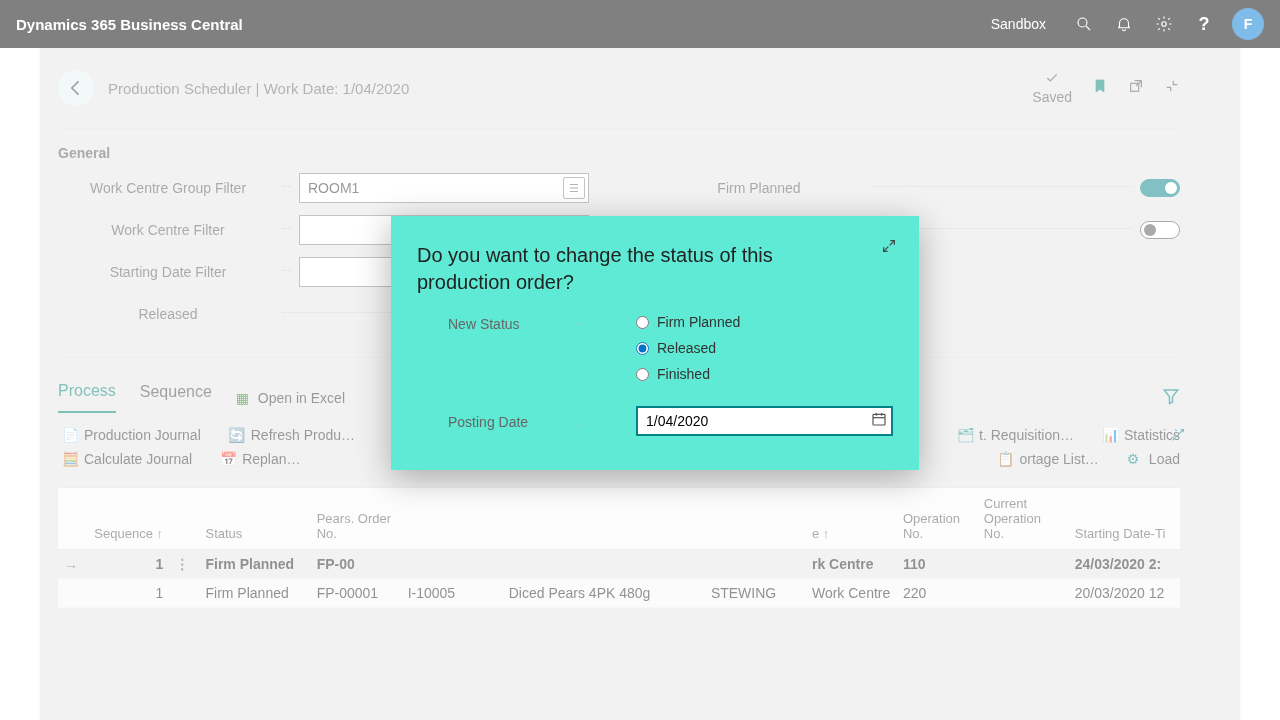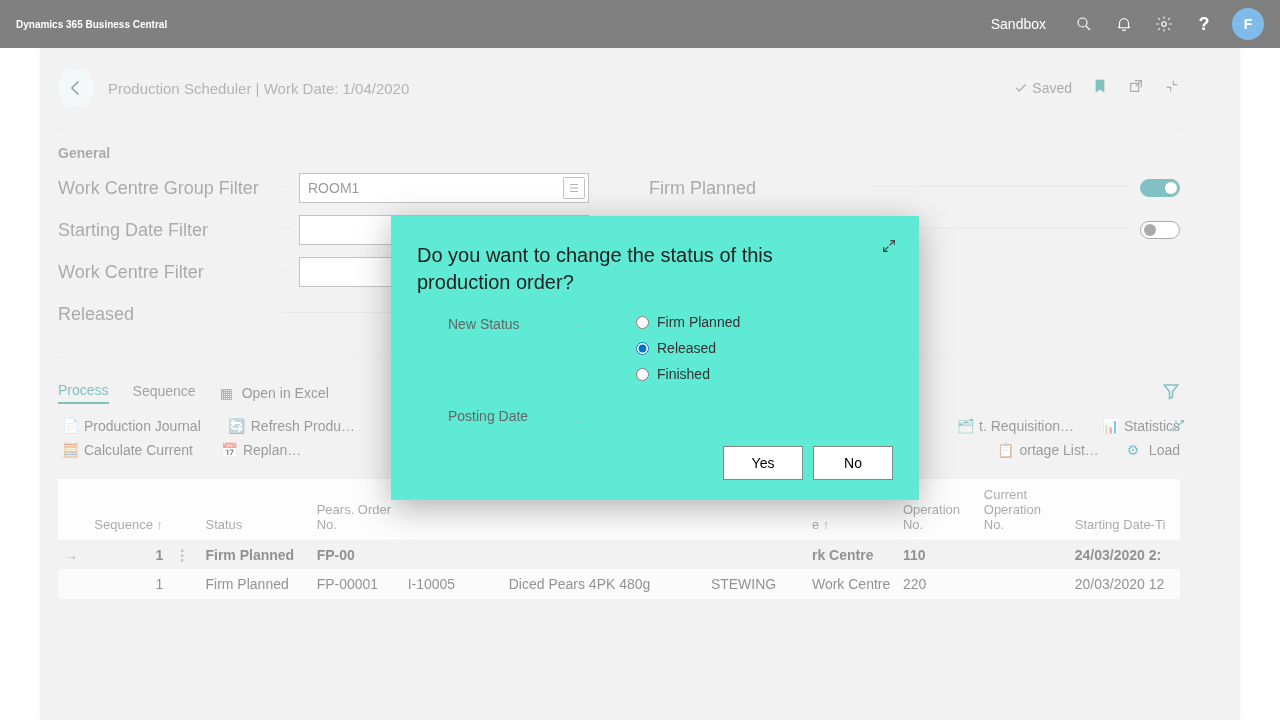--- a/index.html
+++ b/index.html
@@ -1,67 +1,67 @@
 <!DOCTYPE html>
 <html><head>
 <meta charset="utf-8">
 <style>
 * { margin: 0; padding: 0; box-sizing: border-box; font-family: "Segoe UI", Arial, sans-serif; }
 body { width: 1280px; height: 720px; overflow: hidden; background: #fff; position: relative; }
 
 
 .topbar { height: 48px; background: #000; color: #fff; display: flex; align-items: center; padding: 0 16px; }
-.app-name { font-size: 10px; font-weight: 600; flex: 0 0 auto; }
+.app-name { font-size: 15px; font-weight: 600; flex: 0 0 auto; }
 .topbar-spacer { flex: 1; }
 .env-badge { font-size: 14px; margin-right: 18px; color: #fff; }
 .topbar-icon { width: 40px; display: flex; justify-content: center; align-items: center; cursor: pointer; color: #fff; font-size: 18px; }
 .topbar-icon svg { width: 18px; height: 18px; stroke: #fff; fill: none; stroke-width: 1.5; }
 .avatar { width: 32px; height: 32px; border-radius: 50%; background: #0078d4; color: #fff; display: flex; align-items: center; justify-content: center; font-weight: 600; font-size: 14px; margin-left: 8px; cursor: pointer; }
 
 
 .page-wrap { position: absolute; top: 48px; left: 40px; right: 40px; bottom: 0; background: #e5e5e5; box-shadow: 0 0 6px rgba(0,0,0,0.08); }
 .page-inner { padding: 16px 60px 0 18px; }
 
 
 .title-row { display: flex; align-items: center; height: 48px; }
 .back-btn { width: 36px; height: 36px; border-radius: 50%; background: #e6f2f3; display: flex; align-items: center; justify-content: center; cursor: pointer; margin-right: 14px; }
 .back-btn svg { width: 20px; height: 20px; stroke: #444; fill: none; stroke-width: 2; }
 .page-title { font-size: 15px; color: #666; }
 .title-row .spacer { flex: 1; }
-.saved-status { color: #555; font-size: 14px; display: flex; align-items: center; gap: 4px; }
+.saved-status { color: #555; font-size: 14px; display: flex; align-items: center; gap: 4px; flex-direction: column; }
 .saved-status svg { width: 14px; height: 14px; stroke: #555; fill: none; stroke-width: 2; }
 .title-action { margin-left: 20px; cursor: pointer; color: #008272; }
 .title-action svg { width: 16px; height: 16px; stroke: #008272; fill: #008272; }
 .title-action.gray svg { stroke: #555; fill: none; }
 
 hr.sep { border: none; border-top: 1px solid #ddd; margin: 16px 0; }
 
 
 .section-heading { font-size: 14px; color: #555; font-weight: 600; margin: 10px 0 12px 0; }
 .form-grid { display: flex; gap: 60px; }
 .form-col { flex: 1; }
 .form-row { display: flex; align-items: center; margin-bottom: 12px; min-height: 30px; }
-.form-label { width: 220px; font-size: 18px; color: #555; position: relative; white-space: nowrap; }
+.form-label { width: 220px; font-size: 14px; color: #555; position: relative; white-space: nowrap; text-align: center; }
 .form-label::after { content: ""; position: absolute; left: 100%; right: -999px; top: 50%; border-top: 1px dotted #aaa; display: none; }
 .dotted { flex: 1; border-bottom: 1px dotted #bbb; height: 1px; margin: 0 8px 4px 4px; }
 .text-input { flex: 0 0 290px; width: 290px; height: 30px; border: 1px solid #888; padding: 0 30px 0 8px; font-size: 14px; color: #333; background: #fff; position: relative; }
 .input-wrap { position: relative; flex: 0 0 290px; }
 .input-wrap .text-input { width: 100%; }
 .input-btn { position: absolute; right: 4px; top: 4px; width: 22px; height: 22px; border: 1px solid #888; border-radius: 2px; display: flex; align-items: center; justify-content: center; font-size: 11px; cursor: pointer; background: #fff; color: #666; }
 .input-ellipsis { position: absolute; right: 8px; top: 6px; cursor: pointer; font-size: 16px; color: #333; letter-spacing: 2px; }
 
 .toggle { width: 40px; height: 18px; border: 1px solid #555; border-radius: 10px; position: relative; cursor: pointer; background: #fff; flex: 0 0 40px; }
 .toggle .knob { width: 12px; height: 12px; background: #555; border-radius: 50%; position: absolute; top: 2px; left: 3px; }
 .toggle.on { background: #038387; border-color: #038387; }
 .toggle.on .knob { left: 24px; background: #fff; }
 .link-val { color: #0072c6; font-size: 14px; }
 
 
 .action-bar { display: flex; align-items: center; gap: 24px; margin-top: 24px; }
-.action-tab { font-size: 14px; color: #444; cursor: pointer; padding-bottom: 4px; }
+.action-tab { font-size: 16px; color: #444; cursor: pointer; padding-bottom: 11px; }
 .action-tab.active { color: #008272; border-bottom: 2px solid #008272; }
 .action-item { font-size: 14px; color: #333; cursor: pointer; display: flex; align-items: center; gap: 6px; }
 .action-item svg, .action-item .ico { width: 16px; height: 16px; }
 .ico-green { color: #107c10; }
 .action-bar .spacer { flex: 1; }
 .filter-icon { color: #038387; cursor: pointer; }
 
 
 .action-row2 { display: flex; flex-wrap: wrap; gap: 28px 28px; margin-top: 14px; padding-left: 4px; }
 .action-row2 .action-item { font-size: 14px; color: #333; }
@@ -170,35 +170,35 @@
       <div class="form-col">
         <div class="form-row">
           <span class="form-label">Work Centre Group Filter</span>
           <span class="dotted"></span>
           <div class="input-wrap">
             <input class="text-input" value="ROOM1" style="">
             <div class="input-btn">☰</div>
           </div>
         </div>
         <div class="form-row">
-          <span class="form-label">Starting Date Filter</span>
-          <span class="dotted"></span>
-          <div class="input-wrap">
-            <input class="text-input" value="" style="">
-          </div>
-        </div>
-        <div class="form-row">
           <span class="form-label">Work Centre Filter</span>
           <span class="dotted"></span>
           <div class="input-wrap">
             <input class="text-input" value="" style="">
             <div class="input-ellipsis">⋯</div>
           </div>
         </div>
         <div class="form-row">
+          <span class="form-label">Starting Date Filter</span>
+          <span class="dotted"></span>
+          <div class="input-wrap">
+            <input class="text-input" value="" style="">
+          </div>
+        </div>
+        <div class="form-row">
           <span class="form-label">Released</span>
           <span class="dotted"></span>
           <div class="toggle">
               <div class="knob"></div>
             </div>
         </div>
       </div>
       <div class="form-col">
         <div class="form-row">
           <span class="form-label">Firm Planned</span>
@@ -254,21 +254,21 @@
       <div class="action-item" style="position:absolute;right:54px;margin-top:0">
         <svg width="16" height="16" viewBox="0 0 24 24" stroke="#038387" fill="none" stroke-width="1.8">
             <path d="M4 20 L20 4 M16 4 h4 v4 M6 14 l-2 2 M10 6 l-2-2"></path>
           </svg>
       </div>
     </div>
 
     <div class="action-row2" style="margin-top:8px">
       <div class="action-item">
           <span class="ico">🧮</span>
-          <span>Calculate Current</span>
+          <span>Calculate Journal</span>
         </div>
       <div class="action-item">
           <span class="ico">📅</span>
           <span>Replan…</span>
         </div>
       <div class="action-item" style="margin-left:auto">
           <span class="ico">📋</span>
           <span>ortage List…</span>
         </div>
       <div class="action-item">
@@ -371,20 +371,27 @@
       <label>
           <input type="radio" name="ns" style="">
           <span>Finished</span>
         </label>
     </div>
   </div>
 
   <div class="modal-row" style="align-items:center">
     <div class="modal-label">Posting Date</div>
     <div class="modal-dotted"></div>
-  </div>
-
-
-  <div class="modal-footer">
-    <button class="modal-btn">Yes</button>
-    <button class="modal-btn">No</button>
-  </div>
+    <div class="modal-field date-input-wrap">
+      <input class="date-input" value="1/04/2020" style="">
+      <div class="date-btn">
+        <svg viewBox="0 0 24 24" stroke-width="1.8">
+            <rect x="3" y="5" width="18" height="16" rx="1"></rect>
+            <line x1="3" y1="10" x2="21" y2="10"></line>
+            <line x1="8" y1="3" x2="8" y2="7"></line>
+            <line x1="16" y1="3" x2="16" y2="7"></line>
+          </svg>
+      </div>
+    </div>
+  </div>
+
+
 </div>
 
 </body></html>

